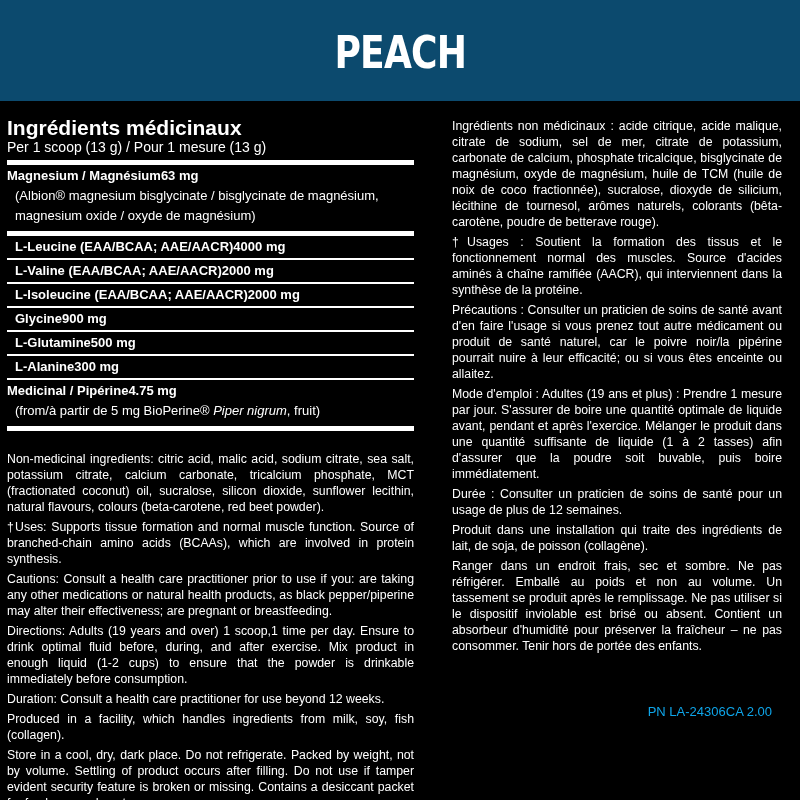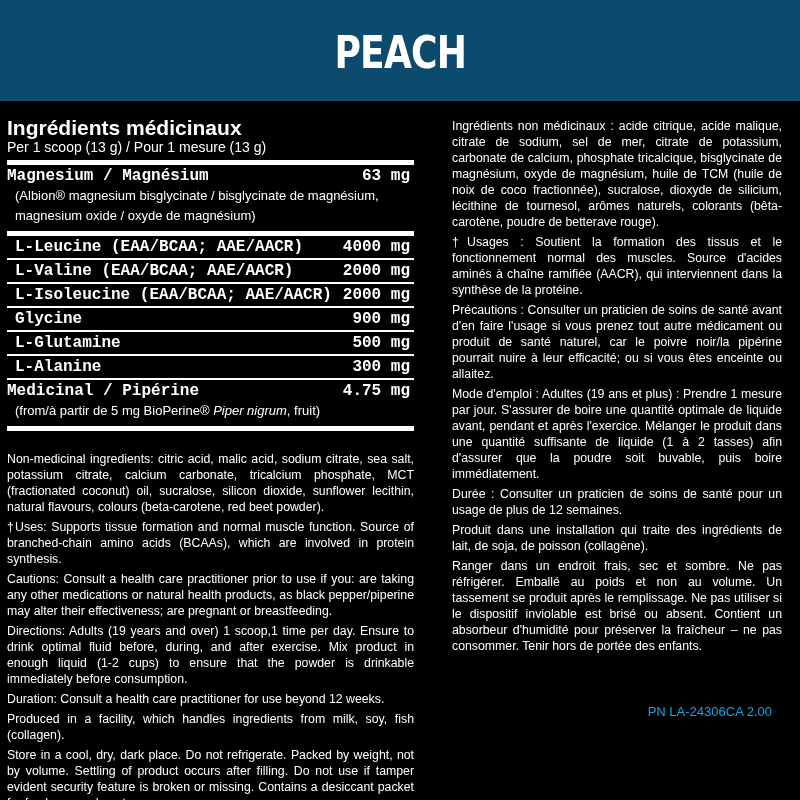--- a/index.html
+++ b/index.html
@@ -23,25 +23,24 @@
   }
   .left { position: absolute; left: 7px; top: 118px; width: 407px; }
   .right { position: absolute; left: 452px; top: 118px; width: 330px; }
 
   .h1 { font-size: 21px; font-weight: bold; line-height: 20px; margin: 0; }
   .serving { font-size: 14px; line-height: 18px; }
   .thickrule { height: 5px; background: #fff; margin: 4px 0 0 0; }
   .thinrule { height: 2px; background: #fff; }
 
   .row {
-    display: flex; justify-content: space-between;
-    font-size: 16px; line-height: 16px;
+    display: flex; 
+    font-size: 13px; line-height: 16px;
     padding: 3px 4px 3px 0;
     font-weight: bold;
-    font-family: Liberation Mono, monospace;
   }
   .row .name { padding-left: 8px; }
   .row.flush .name { padding-left: 0; }
   .sub { font-size: 13px; line-height: 17px; padding-left: 8px; font-weight: normal; padding-bottom: 3px; }
   .sub i { font-style: italic; }
 
   .para {
     font-size: 12.3px; line-height: 16px; margin: 0 0 4px 0;
     text-align: justify;
   }

